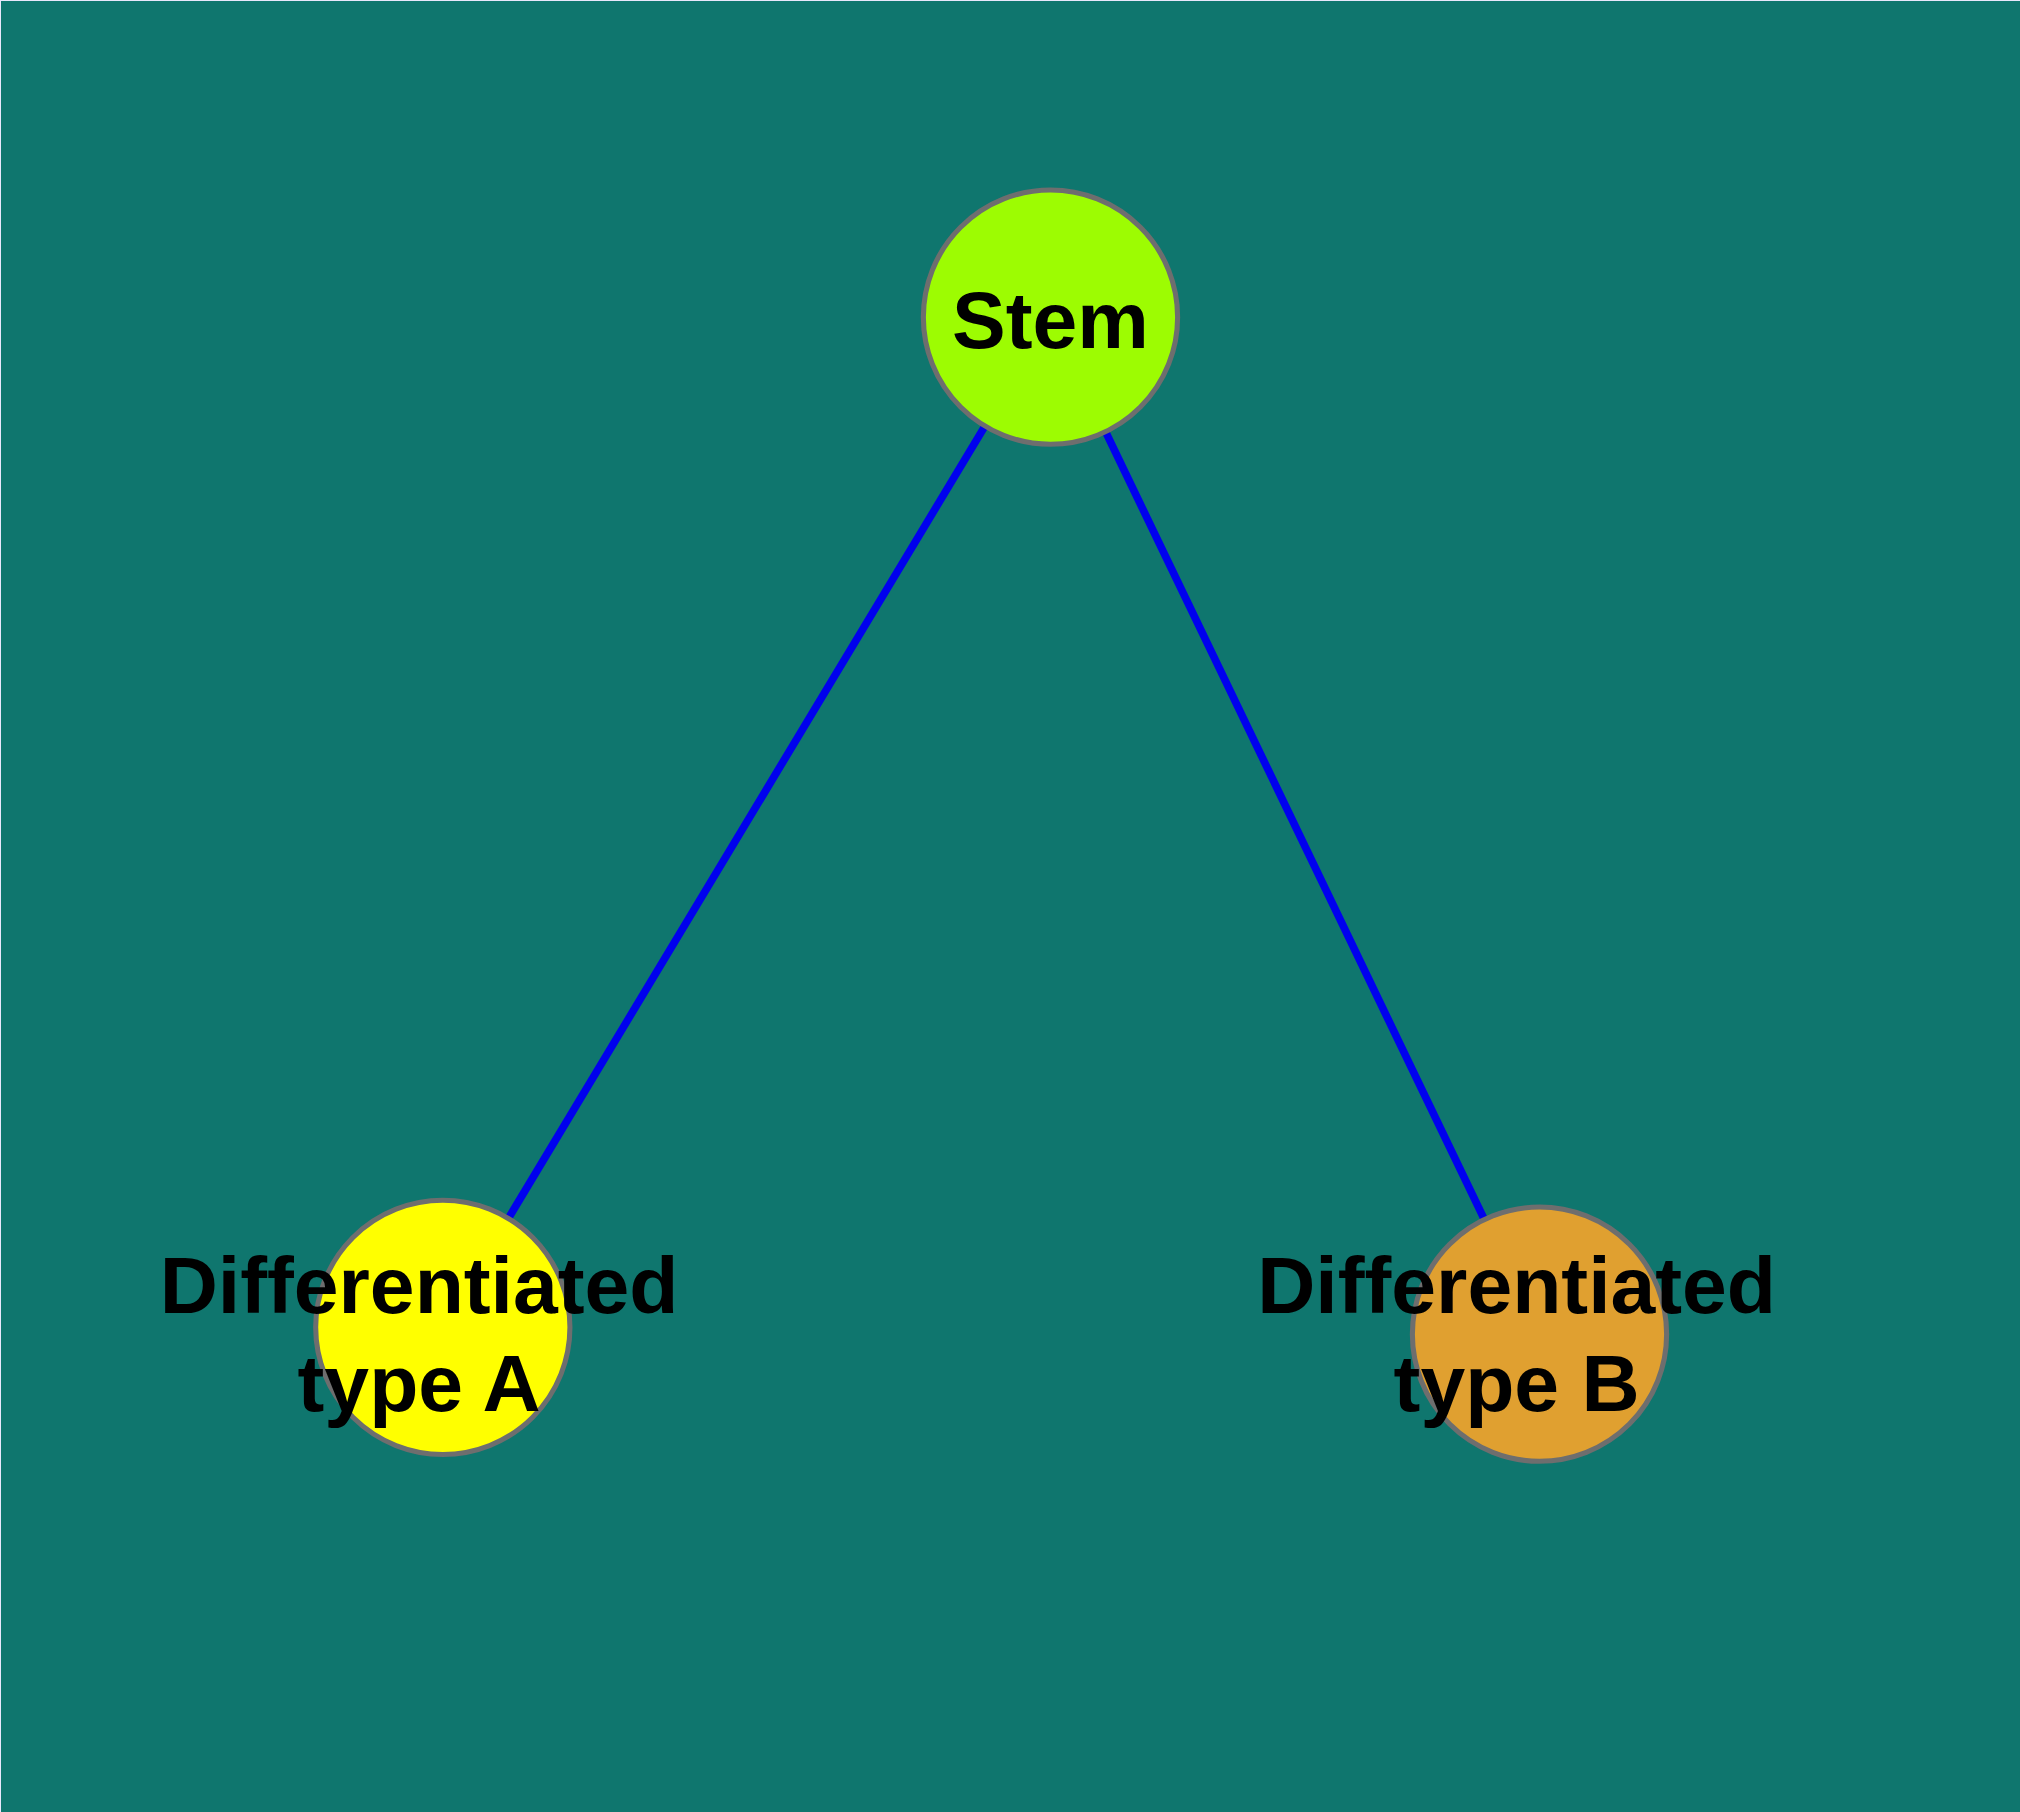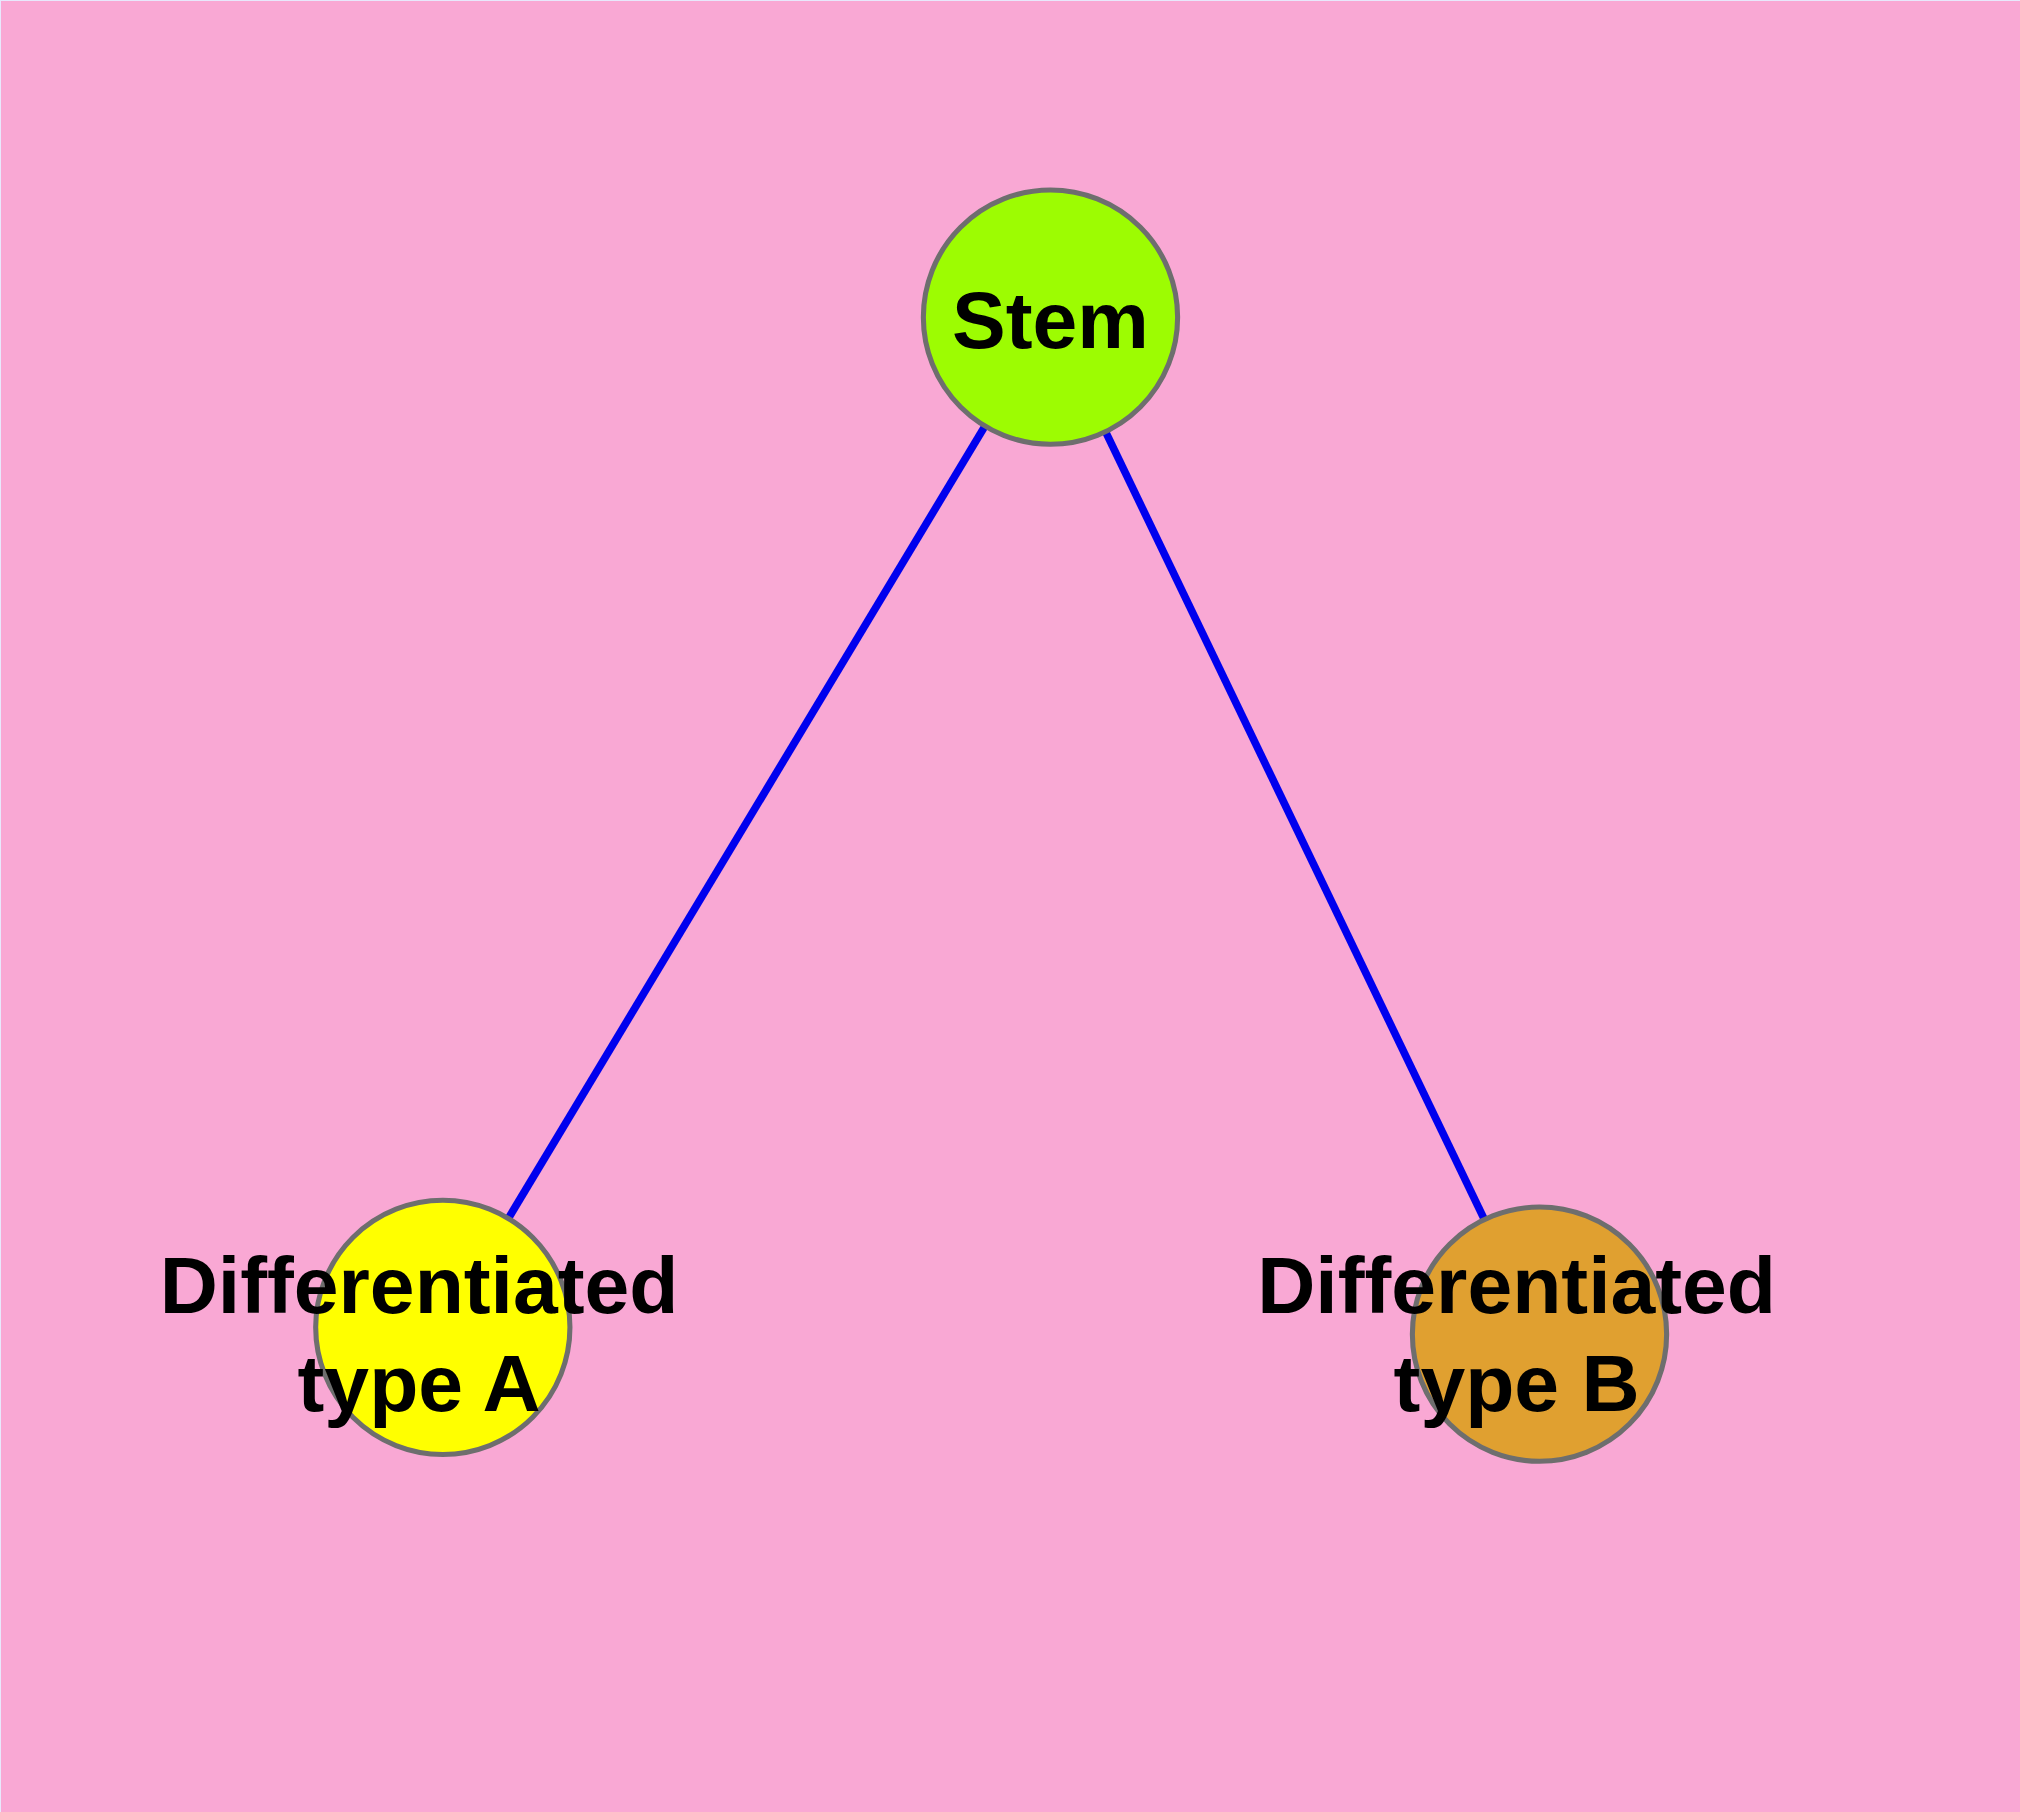--- a/index.html
+++ b/index.html
@@ -44,21 +44,21 @@
     font-weight: bold;
     font-size: 95px;
     fill: #000000;
     text-anchor: middle;
     dominant-baseline: alphabetic;
   }
 </style>
 </head>
 <body>
 
-<div id="canvas" style="background: #f9a8d4;">
+<div id="canvas" style="background: #0f766e;">
   <svg id="graph-svg" viewBox="0 0 2384 2138" xmlns="http://www.w3.org/2000/svg">
 
     <g>
       <line class="edge-line" id="edge-stem-to-a" x1="1238" y1="373" x2="521" y2="1565" stroke="#0000ee" stroke-width="9"></line>
       <line class="edge-line" id="edge-stem-to-b" x1="1238" y1="373" x2="1815" y2="1573" stroke="#0000ee" stroke-width="9"></line>
     </g>
 
     <g>
       <circle class="node-circle" id="node-circle-stem" cx="1238" cy="373" r="150" fill="#9dfc02" stroke="#6e6e6e" stroke-width="6"></circle>
       <circle class="node-circle" id="node-circle-diff-a" cx="521" cy="1565" r="150" fill="#ffff00" stroke="#6e6e6e" stroke-width="6"></circle>

